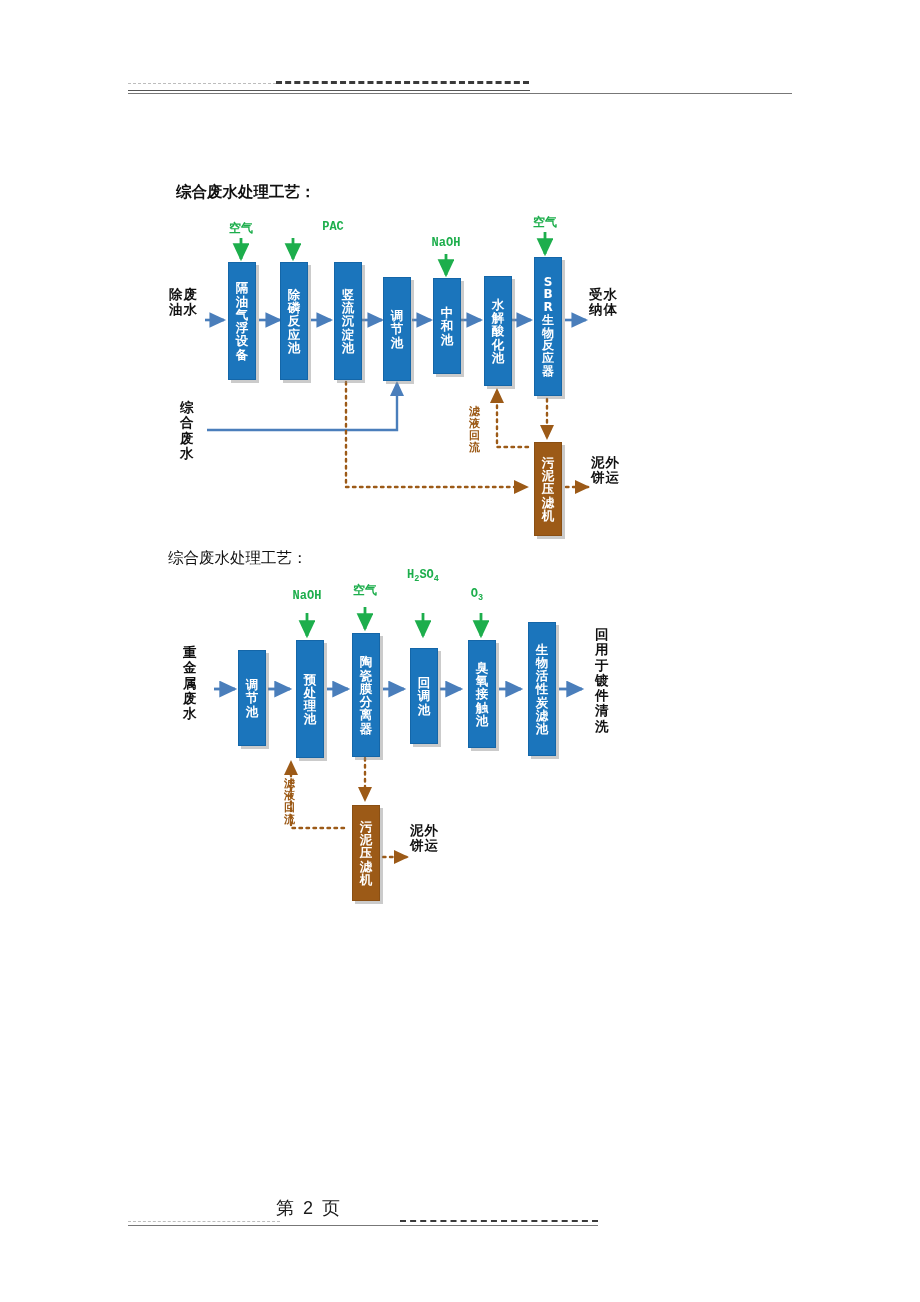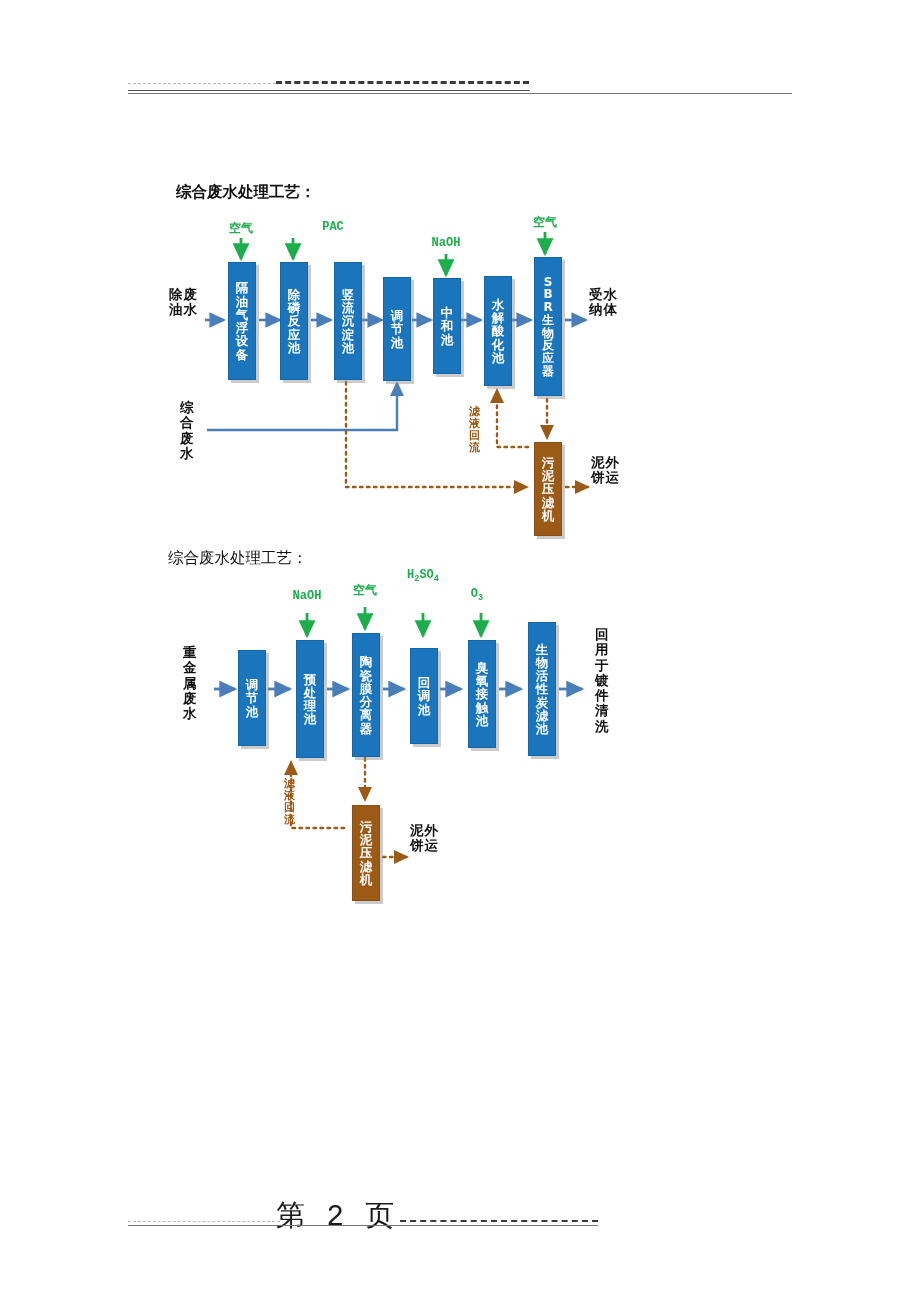--- a/index.html
+++ b/index.html
@@ -13,21 +13,21 @@
   }
   
   .page-head{position:absolute;left:128px;top:70px;width:664px;height:22px;}
   .head-dash-light{position:absolute;left:0;top:13px;width:148px;height:0;border-top:1px dashed #bdbdbd;}
   .head-dash-dark{position:absolute;left:148px;top:11px;width:253px;height:0;border-top:3px dashed #3a3a3a;}
   .head-rule-1{position:absolute;left:0;top:20px;width:402px;height:0;border-top:1.5px solid #555;}
   .head-rule-2{position:absolute;left:0;top:23px;width:664px;height:0;border-top:1px solid #777;}
 
   .page-foot{position:absolute;left:128px;top:1196px;width:470px;height:34px;}
   .foot-dash-light{position:absolute;left:0;top:25px;width:152px;height:0;border-top:1px dashed #bdbdbd;}
-  .foot-num{position:absolute;left:148px;top:0px;font-size:29px;color:#1a1a1a;white-space:nowrap;letter-spacing:2px;font-family:Liberation Mono, monospace;}
+  .foot-num{position:absolute;left:148px;top:0px;font-size:18px;color:#1a1a1a;white-space:nowrap;letter-spacing:2px;font-family:Liberation Sans, sans-serif;}
   .foot-dash-dark{position:absolute;left:272px;top:24px;width:198px;height:0;border-top:2px dashed #3a3a3a;}
   .foot-rule{position:absolute;left:0;top:29px;width:470px;height:0;border-top:1px solid #777;}
 
   
   .caption{
     position:absolute;font-size:15.5px;color:#111;white-space:nowrap;
     font-family:"Liberation Serif","DejaVu Serif",serif;
   }
 
   

